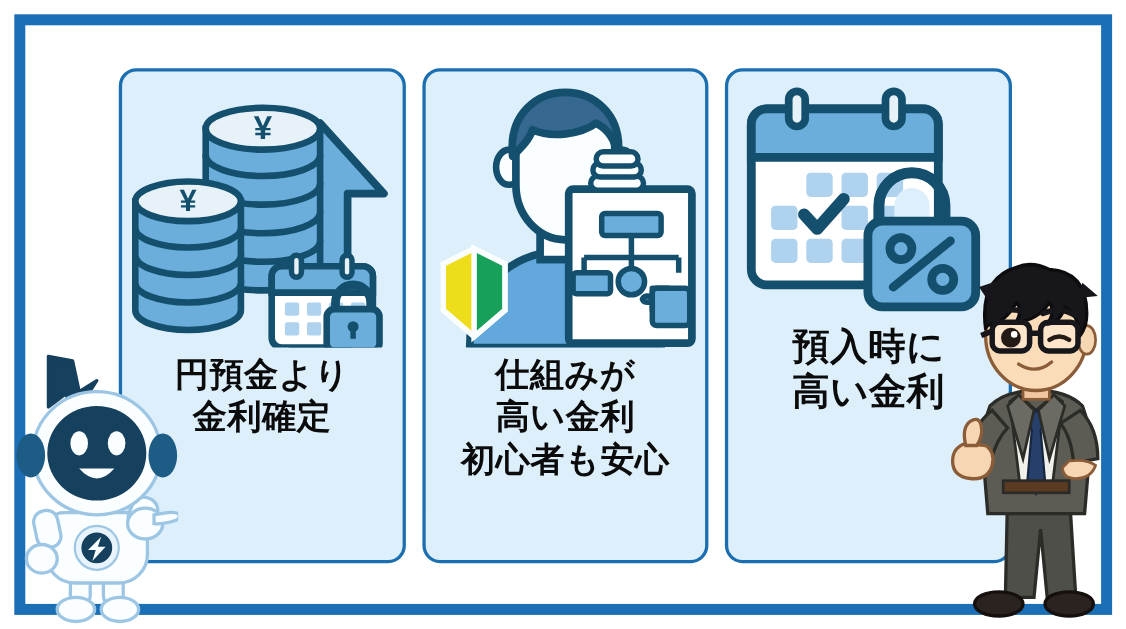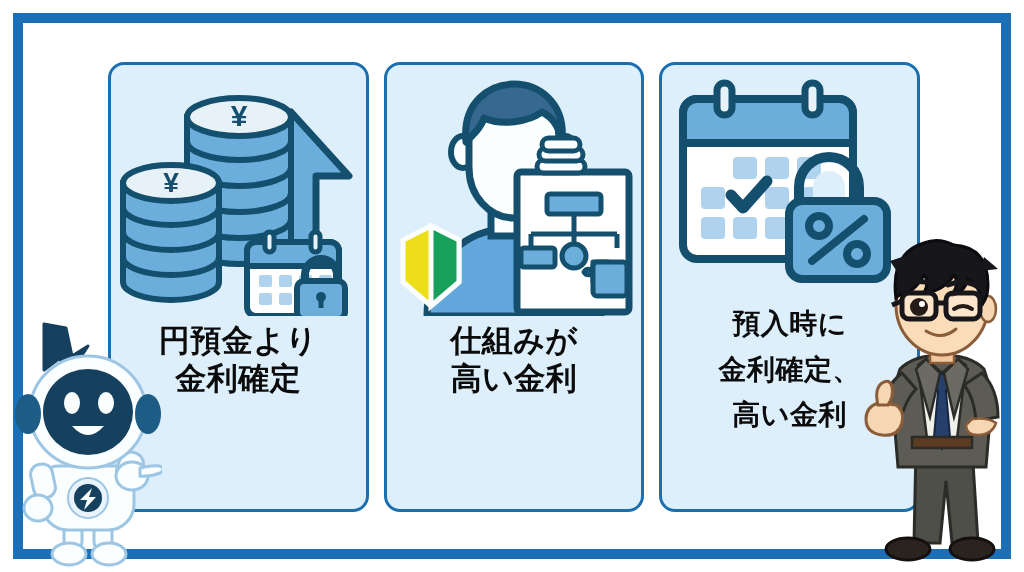--- a/index.html
+++ b/index.html
@@ -61,21 +61,21 @@
   .card-text .line {
     font-size:31px;
     font-weight:bold;
     line-height:1.24;
     color:#0b0b0b;
     letter-spacing:0.5px;
     white-space:nowrap;
     text-align:center;
   }
   .card.c3 .card-art { height:228px; }
-  .card.c3 .card-text .line { font-size:28px; line-height:1.2;margin-top:12px; }
+  .card.c3 .card-text .line { font-size:34px; line-height:1.2; }
 
   
   .mascot { position:absolute; pointer-events:none; }
   #robot  { left:14px;  top:318px;  width:148px; height:254px; z-index:7; }
   #suitman{ left:860px; top:237px; width:164px; height:335px; z-index:7; }
 </style>
 </head>
 <body>
 
 <div id="stage">
@@ -185,20 +185,21 @@
               <rect x="148" y="84" width="48" height="13" rx="6.5"></rect>
               <rect x="150" y="72" width="44" height="13" rx="6.5"></rect>
               <rect x="153" y="62" width="38" height="13" rx="6.5"></rect>
             </g>
           </g>
         </svg>
       </div>
       <div class="card-text">
         <div class="line">仕組みが</div>
         <div class="line">高い金利</div>
+        <div class="line">初心者も安心</div>
       </div>
     </div>
 
     <div class="card c3">
       <div class="card-art">
         <svg width="238" height="210" viewBox="0 0 238 210">
 
           <rect x="12" y="22" width="170" height="160" rx="14" fill="#FFFFFF" stroke="#14506E" stroke-width="8"></rect>
           <path d="M12 66 h170 V36 a14 14 0 0 0 -14 -14 h-142 a14 14 0 0 0 -14 14 Z" fill="#6BAEDC" stroke="#14506E" stroke-width="8"></path>
           <rect x="46" y="6" width="15" height="32" rx="7.5" fill="#E7F1F8" stroke="#14506E" stroke-width="7"></rect>
@@ -226,21 +227,20 @@
             <g stroke="#14506E" stroke-width="8" fill="none" stroke-linecap="round">
               <circle cx="148" cy="149" r="10"></circle>
               <circle cx="186" cy="177" r="10"></circle>
               <path d="M193 142 L141 184"></path>
             </g>
           </g>
         </svg>
       </div>
       <div class="card-text">
         <div class="line">預入時に</div>
-        <div class="line">金利確定、</div>
         <div class="line">高い金利</div>
       </div>
     </div>
   </div>
 
   <svg class="mascot" id="robot" viewBox="0 0 148 254">
 
     <path d="M30 6 L30 52 L46 40 L52 62 L74 28 L58 38 L52 10 Z" fill="#15405E" stroke="#15405E" stroke-width="3" stroke-linejoin="round"></path>
 
     <g fill="#FBFEFF" stroke="#9DC6E4" stroke-width="3">

